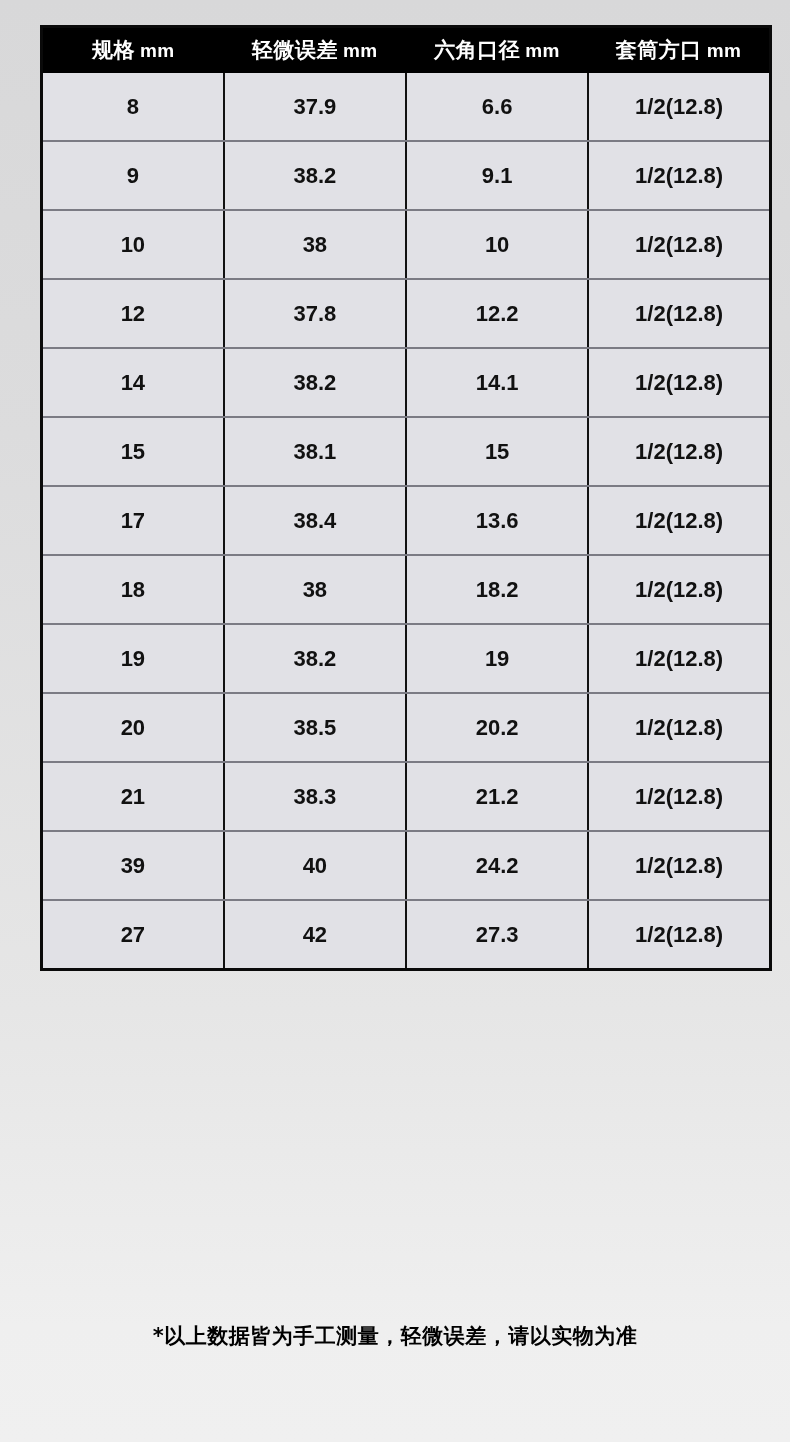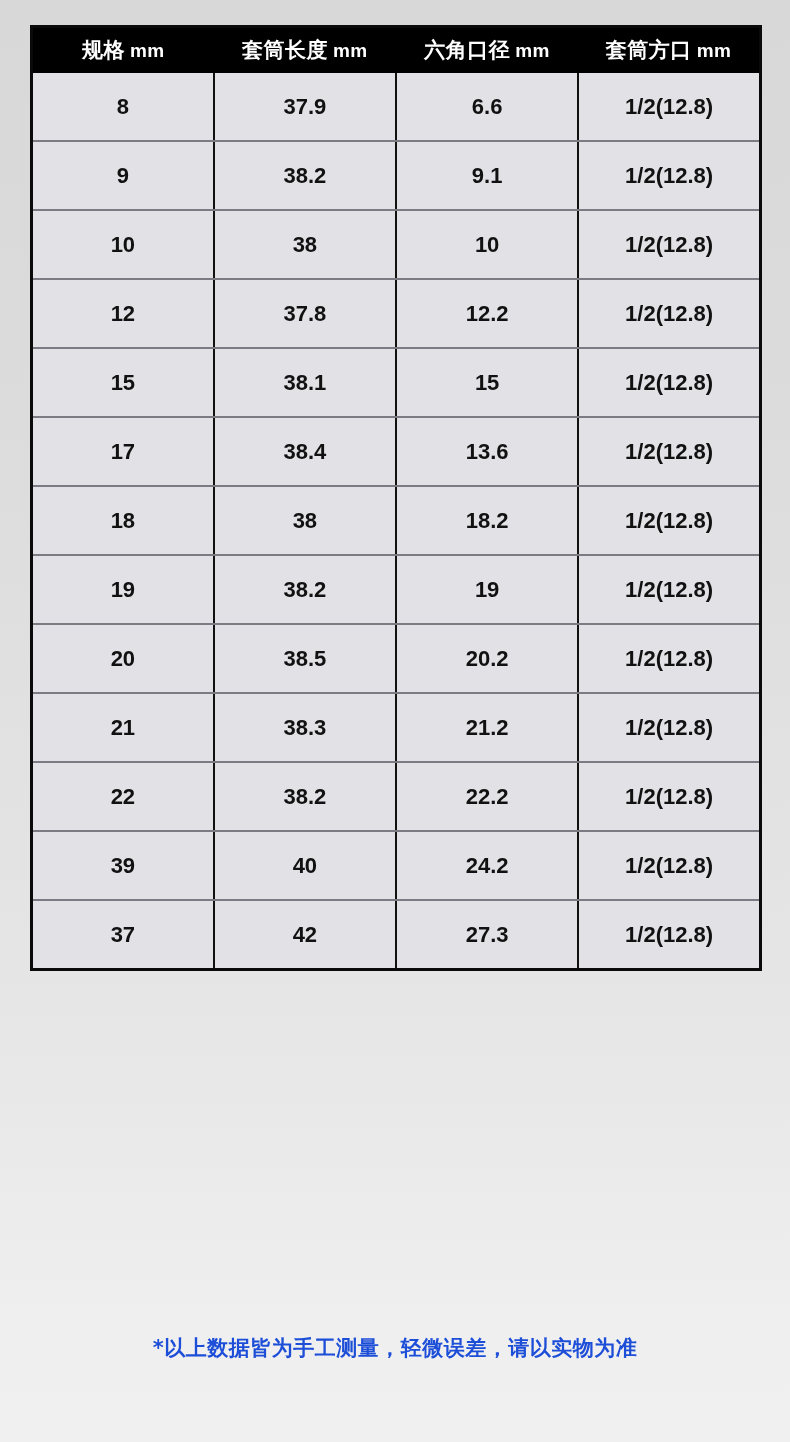--- a/index.html
+++ b/index.html
@@ -17,21 +17,21 @@
 
   .page {
     position: relative;
     width: 790px;
     height: 1442px;
     box-sizing: border-box;
   }
 
   .spec-table-wrap {
     position: absolute;
-    left: 30px;
+    left: 40px;
     top: 25px;
     width: 732px;
   }
 
   table.spec-table {
     border-collapse: collapse;
     width: 732px;
     table-layout: fixed;
     border: 3px solid #0a0a0a;
   }
@@ -76,39 +76,38 @@
   table.spec-table tbody tr:last-child td {
     border-bottom: none;
   }
 
   .footnote {
     position: absolute;
     left: 0;
     top: 1322px;
     width: 790px;
     text-align: center;
-    color: #1d4ed8;
+    color: #000000;
     font-size: 21px;
     font-weight: bold;
     letter-spacing: 0.5px;
     font-family: "DejaVu Sans", "Liberation Sans", sans-serif;
-    margin-top: 12px;
   }
 </style>
 </head>
 <body>
 
 <div class="page">
 
   <div class="spec-table-wrap">
     <table class="spec-table">
       <thead>
         <tr>
           <th><span>规格</span><span class="unit">mm</span></th>
-          <th><span>套筒长度</span><span class="unit">mm</span></th>
+          <th><span>轻微误差</span><span class="unit">mm</span></th>
           <th><span>六角口径</span><span class="unit">mm</span></th>
           <th><span>套筒方口</span><span class="unit">mm</span></th>
         </tr>
       </thead>
       <tbody id="table-body">
           <tr>
             <td>8</td>
             <td>37.9</td>
             <td>6.6</td>
             <td>1/2(12.8)</td>
@@ -122,20 +121,26 @@
           <tr>
             <td>10</td>
             <td>38</td>
             <td>10</td>
             <td>1/2(12.8)</td>
           </tr>
           <tr>
             <td>12</td>
             <td>37.8</td>
             <td>12.2</td>
+            <td>1/2(12.8)</td>
+          </tr>
+          <tr>
+            <td>14</td>
+            <td>38.2</td>
+            <td>14.1</td>
             <td>1/2(12.8)</td>
           </tr>
           <tr>
             <td>15</td>
             <td>38.1</td>
             <td>15</td>
             <td>1/2(12.8)</td>
           </tr>
           <tr>
             <td>17</td>
@@ -161,33 +166,27 @@
             <td>20.2</td>
             <td>1/2(12.8)</td>
           </tr>
           <tr>
             <td>21</td>
             <td>38.3</td>
             <td>21.2</td>
             <td>1/2(12.8)</td>
           </tr>
           <tr>
-            <td>22</td>
-            <td>38.2</td>
-            <td>22.2</td>
-            <td>1/2(12.8)</td>
-          </tr>
-          <tr>
             <td>39</td>
             <td>40</td>
             <td>24.2</td>
             <td>1/2(12.8)</td>
           </tr>
           <tr>
-            <td>37</td>
+            <td>27</td>
             <td>42</td>
             <td>27.3</td>
             <td>1/2(12.8)</td>
           </tr>
         </tbody>
     </table>
   </div>
 
   <div class="footnote">*以上数据皆为手工测量，轻微误差，请以实物为准</div>
 

